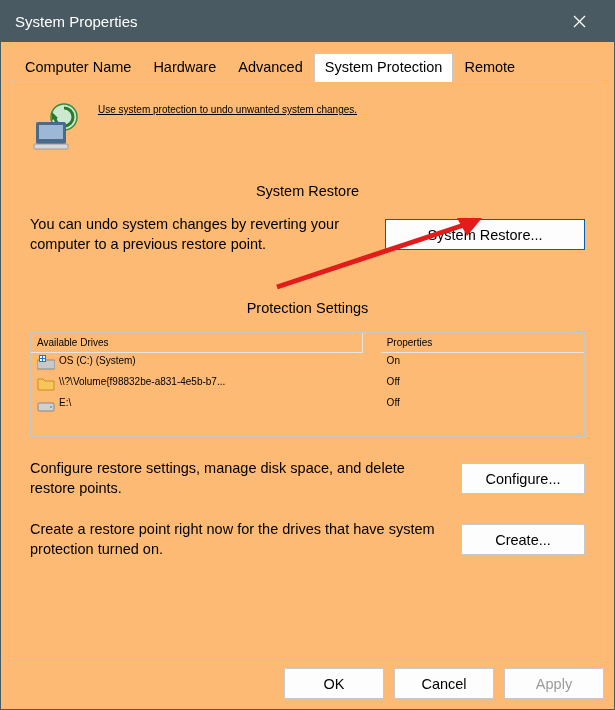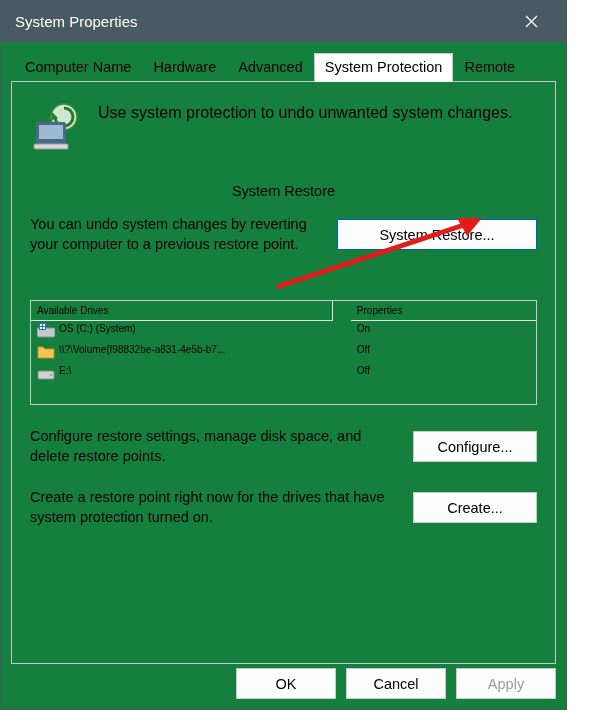--- a/index.html
+++ b/index.html
@@ -6,23 +6,23 @@
   html, body { margin: 0; padding: 0; }
   body {
     width: 615px; height: 710px;
     font-family: "Segoe UI", Arial, sans-serif;
     font-size: 14.5px;
     color: #000;
     background: #fff;
     overflow: hidden;
   }
   .outer {
-    width: 567px; height: 710px;
+    width: 615px; height: 710px;
     border: 1px solid #4a5a63;
-    background: #15803d;
+    background: #fdba74;
     position: relative;
   }
   .titlebar {
     height: 41px;
     background: #4a5a63;
     color: #fff;
     display: flex;
     align-items: center;
     padding: 0 12px 0 14px;
     font-size: 15px;
@@ -65,21 +65,21 @@
     position: relative;
   }
 
   .intro {
     display: flex;
     gap: 16px;
     align-items: flex-start;
     margin: 4px 0 30px 2px;
   }
   .intro .icon-wrap { width: 50px; flex: none; }
-  .intro .intro-text { flex: 1; font-size: 16px; padding-top: 2px; }
+  .intro .intro-text { flex: 1; font-size: 10px; padding-top: 2px; text-decoration: underline; }
 
   .fieldset-label {
     display: flex;
     align-items: center;
     gap: 6px;
     font-size: 14.5px;
     margin-bottom: 10px;
     flex-direction: column;
   }
   .fieldset-label .line {
@@ -190,20 +190,24 @@
 
       <div class="fieldset-label">
         <span>System Restore</span>
         <div class="line"></div>
       </div>
       <div class="row" style="margin-bottom: 46px;">
         <div class="rowtext">You can undo system changes by reverting your computer to a previous restore point.</div>
         <button class="winbtn highlight">System Restore...</button>
       </div>
 
+      <div class="fieldset-label">
+        <span>Protection Settings</span>
+        <div class="line"></div>
+      </div>
 
       <div class="drive-table">
         <div class="drive-header">
           <div class="col-drive">Available Drives</div>
           <div class="col-prot">Properties</div>
         </div>
         <div class="drive-body" id="drive-body">
             <div class="drive-row">
               <div class="col-drive">
                 <span class="cell-inner">

